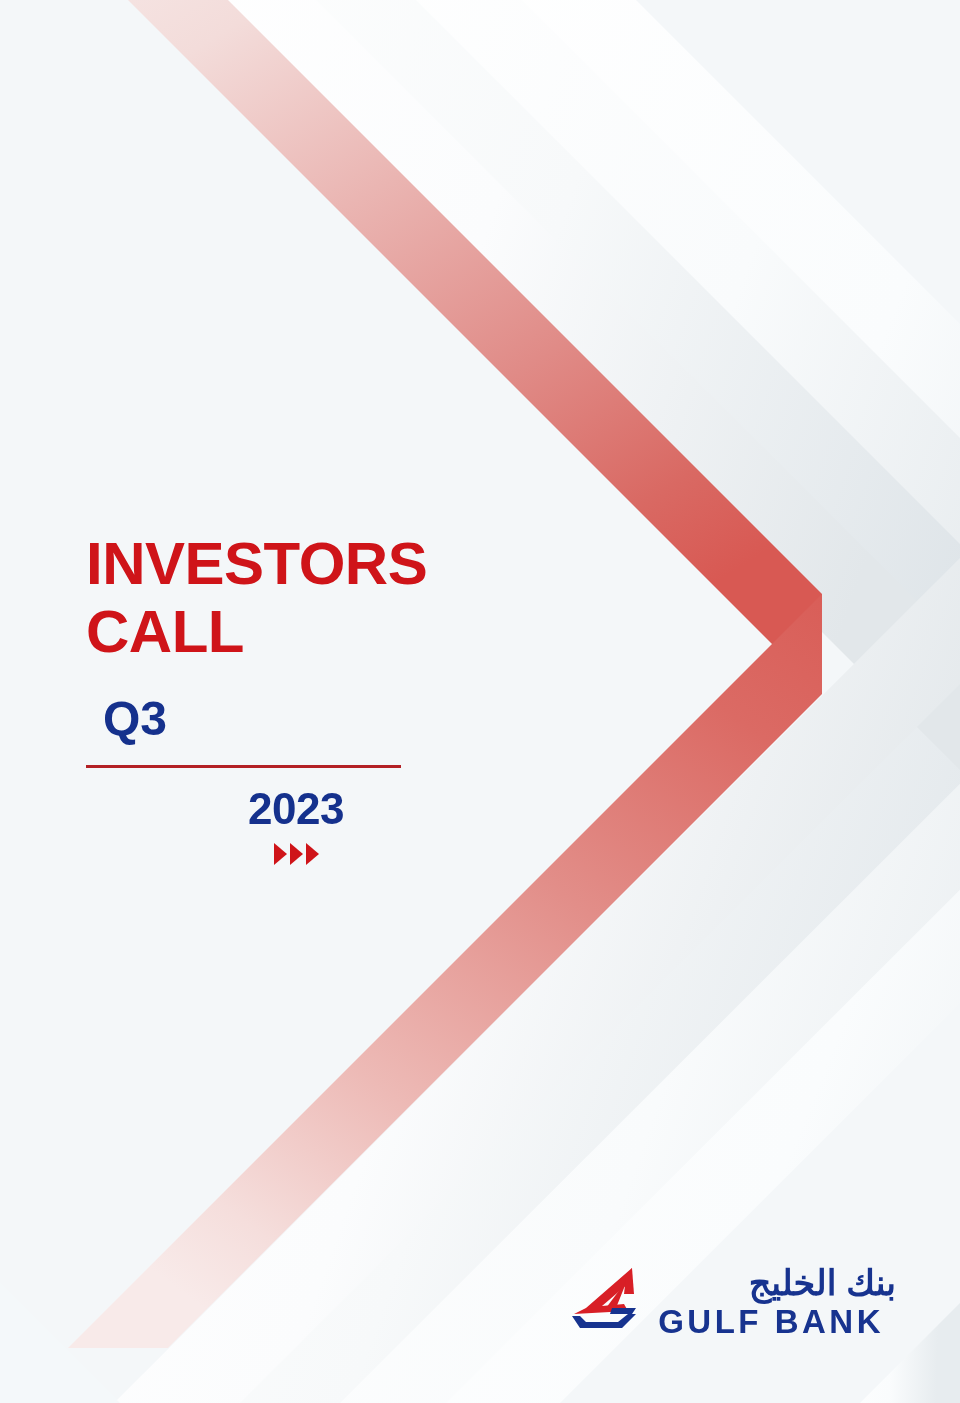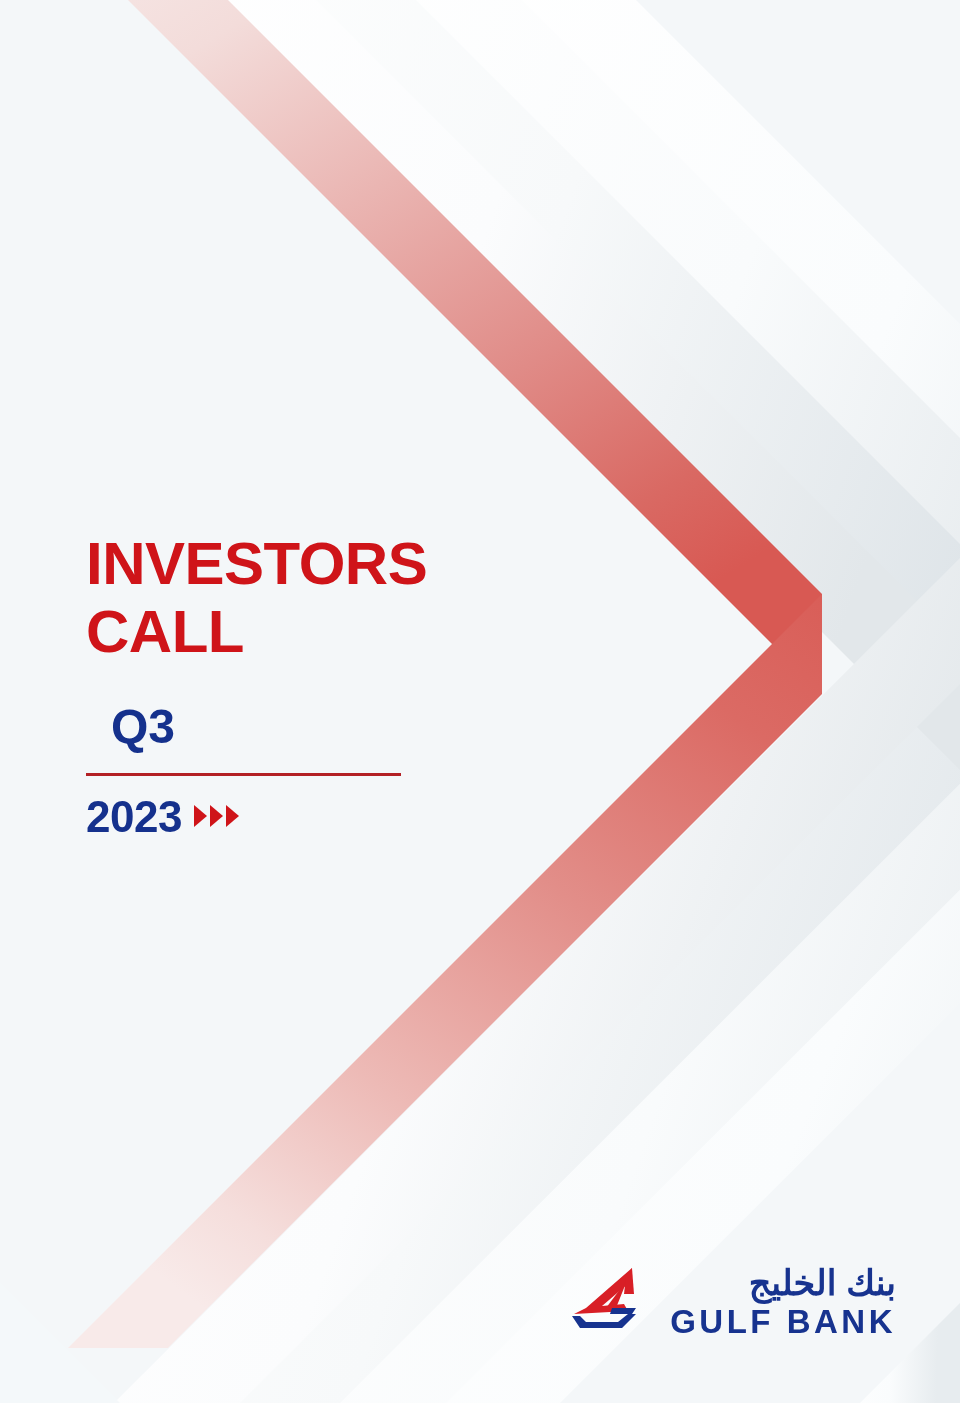--- a/index.html
+++ b/index.html
@@ -40,40 +40,41 @@
   .headline {
     font-size: 60px;
     font-weight: 700;
     line-height: 1.14;
     letter-spacing: -0.5px;
     color: #cf1419;
     margin: 0;
     white-space: pre-line;
   }
   .quarter {
-    margin: 12px;
+    margin: 4px;
     padding-left: 13px;
     font-size: 48px;
     font-weight: 700;
     line-height: 1.0;
     letter-spacing: 0px;
     color: #15318d;
     padding-top: 24px;
   }
   .rule {
     margin-top: 22px;
     width: 315px;
     height: 3px;
     background: #b32025;
   }
   .yearline {
     display: flex;
     align-items: center;
     gap: 12px;
     margin-top: 19px;
+    flex-direction: column;
   }
   .year {
     font-size: 44px;
     font-weight: 700;
     line-height: 1;
     color: #15318d;
     letter-spacing: -0.5px;
   }
   .arrows {
     display: flex;
@@ -119,21 +120,21 @@
     font-size: 35px;
     line-height: 42px;
     font-weight: 700;
     color: #17338f;
     direction: rtl;
     letter-spacing: 1px;
     white-space: nowrap;
   }
   .logo-en {
     position: absolute;
-    right: 0;
+    right: 12px;
     top: 40px;
     font-size: 33px;
     line-height: 40px;
     font-weight: 700;
     color: #17338f;
     letter-spacing: 3.5px;
     white-space: nowrap;
   }
 </style>
 </head>

